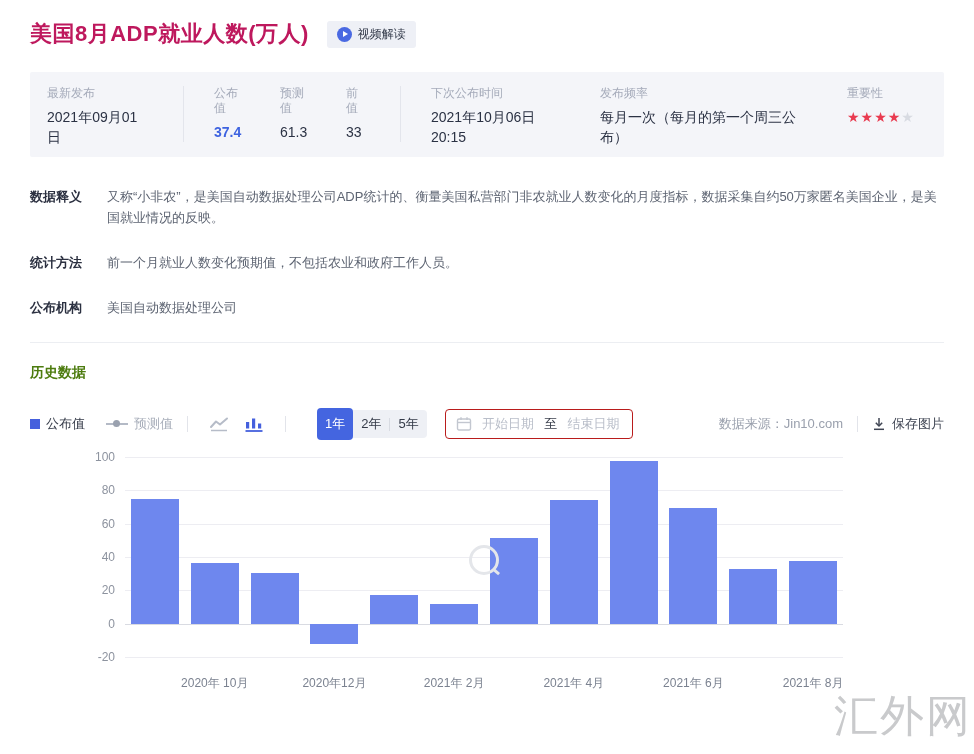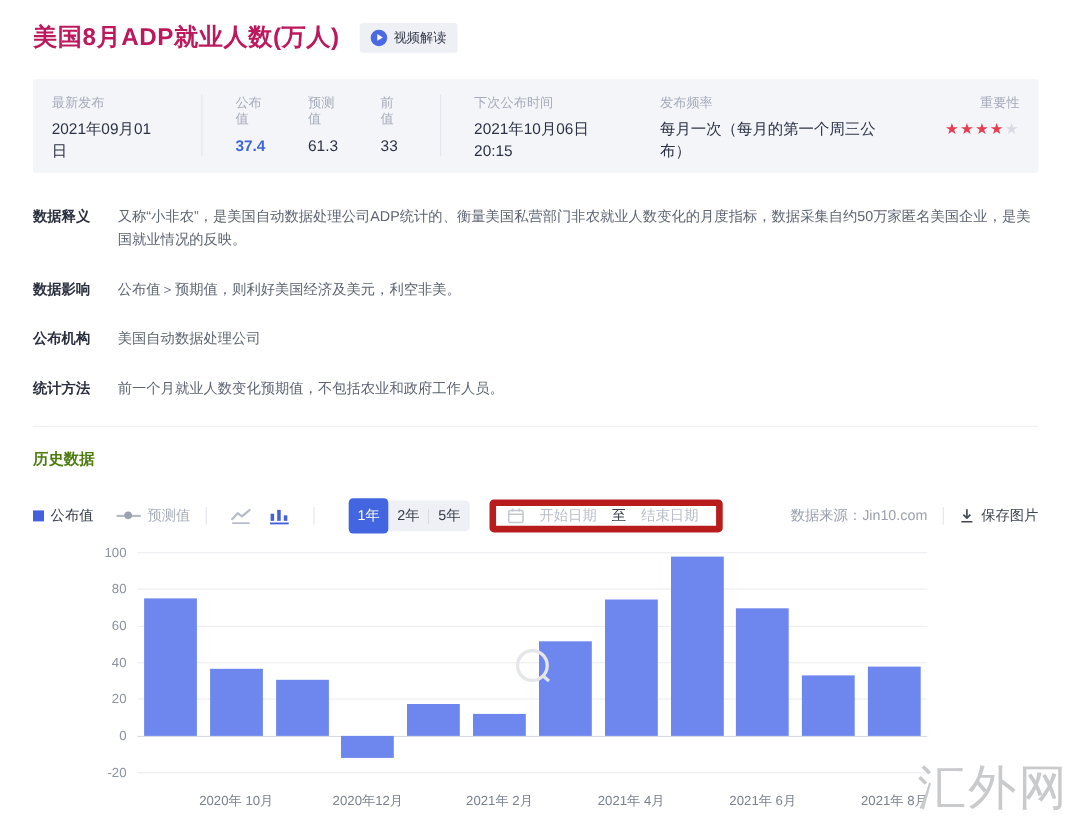--- a/index.html
+++ b/index.html
@@ -24,21 +24,21 @@
   .info-value.blue { color:#3e63e0; font-weight:700; }
   .v-div { width:1px; height:56px; background:#e3e5ec; }
   .col-latest { width:120px; } .col-latest .info-value { max-width:102px; }
   .div1 { margin-left:16px; }
   .col-pub { margin-left:30px; width:50px; } .col-pub .info-label { width:2.2em; }
   .col-fore { margin-left:16px; width:50px; } .col-fore .info-label { width:2.2em; }
   .col-prev { margin-left:16px; width:40px; } .col-prev .info-label { width:1.2em; }
   .div2 { margin-left:14px; }
   .col-next { margin-left:30px; width:138px; } .col-next .info-value { max-width:120px; }
   .col-freq { margin-left:31px; width:216px; } .col-freq .info-value { max-width:204px; }
-  .col-imp { margin-left:auto; width:80px;text-align:right; }
+  .col-imp { margin-left:auto; width:80px; }
   .stars { margin-top:8px; font-size:14px; letter-spacing:1px; line-height:16px; }
   .stars .star { color:#e93b50; }
   .stars .star.empty { color:#d8dbe2; }
 
   
   .desc-section { margin-top:29px; }
   .desc-row { display:flex; margin-bottom:24px; }
   .desc-label { width:60px; min-width:60px; font-size:13px; font-weight:700; color:#2b3040; line-height:21px; margin-right:17px; }
   .desc-text { font-size:13px; color:#5d6472; line-height:21px; }
 
@@ -53,21 +53,21 @@
   .legend-line { width:22px; height:2px; background:#b4bac6; position:relative; display:inline-block; }
   .legend-line::after { content:""; position:absolute; width:7px; height:7px; border-radius:50%; background:#9aa1af; left:7px; top:-2.6px; }
   .legend-fore { margin-left:21px; }
   .legend-fore-label { color:#a8aeba; }
   .tb-div { width:1px; height:16px; background:#e2e4ea; margin:0 14px; }
   .chart-type-btn { display:inline-flex; align-items:center; cursor:pointer; padding:0 7px; }
   .range-group { margin-left:17px; display:inline-flex; align-items:center; background:#eef0f5; border-radius:4px; padding:0; height:28px; }
   .range-btn { height:28px; min-width:36px; padding:16px 8px; display:inline-flex; align-items:center; justify-content:center; color:#343a48; cursor:pointer; border-radius:4px; position:relative; }
   .range-btn.active { background:#4465e0; color:#fff; font-weight:500; }
   .range-sep { width:1px; height:13px; background:#d8dbe2; }
-  .date-picker { margin-left:18px; width:212px; height:30px; border:6px solid #b91c1c; border-radius:4px; display:inline-flex; align-items:center; padding:0 10px; gap:8px; cursor:pointer; }
+  .date-picker { margin-left:18px; width:188px; height:30px; border:1px solid #b91c1c; border-radius:4px; display:inline-flex; align-items:center; padding:0 10px; gap:8px; cursor:pointer; }
   .date-ph { color:#b9bec9; flex:1; text-align:center; }
   .date-to { color:#3a3f4c; }
   .tb-right { margin-left:auto; display:inline-flex; align-items:center; }
   .source-text { color:#9aa0ad; }
   .save-btn { display:inline-flex; align-items:center; gap:6px; color:#3f4553; cursor:pointer; }
 
   
   .chart { position:relative; margin-top:0; height:264px; margin-left:-30px; margin-right:-30px; width:974px; }
   .plot { position:absolute; left:125px; top:18px; width:718px; height:200px; }
   .gridline { position:absolute; left:0; right:0; height:1px; background:#ededf2; }
@@ -136,30 +136,26 @@
     </div>
   </div>
 
   
   <div class="desc-section">
     <div class="desc-row">
       <div class="desc-label">数据释义</div>
       <div class="desc-text">又称“小非农”，是美国自动数据处理公司ADP统计的、衡量美国私营部门非农就业人数变化的月度指标，数据采集自约50万家匿名美国企业，是美国就业情况的反映。</div>
     </div>
     <div class="desc-row">
-      <div class="desc-label">数据影响</div>
-      <div class="desc-text">公布值＞预期值，则利好美国经济及美元，利空非美。</div>
+      <div class="desc-label">统计方法</div>
+      <div class="desc-text">前一个月就业人数变化预期值，不包括农业和政府工作人员。</div>
     </div>
     <div class="desc-row">
       <div class="desc-label">公布机构</div>
       <div class="desc-text">美国自动数据处理公司</div>
-    </div>
-    <div class="desc-row">
-      <div class="desc-label">统计方法</div>
-      <div class="desc-text">前一个月就业人数变化预期值，不包括农业和政府工作人员。</div>
     </div>
   </div>
 
   <hr class="section-divider">
 
   <a class="history-link">历史数据</a>
 
   
   <div class="toolbar">
     <div class="legend-item">

